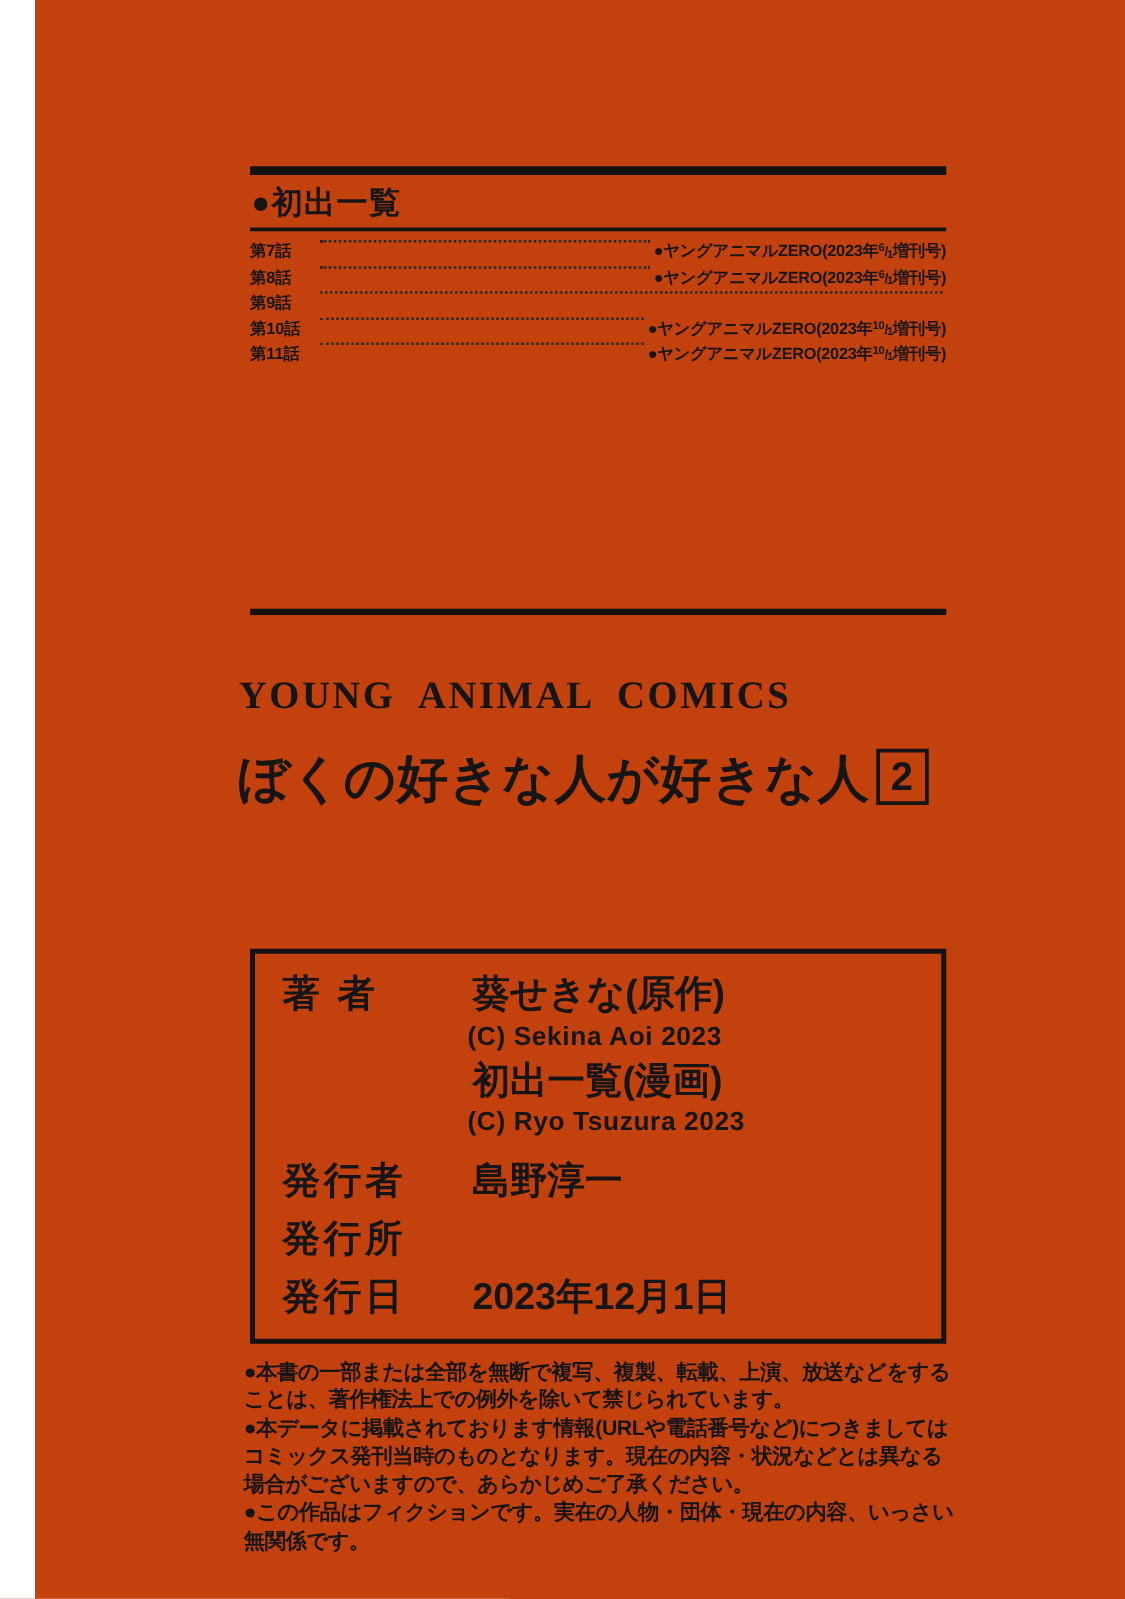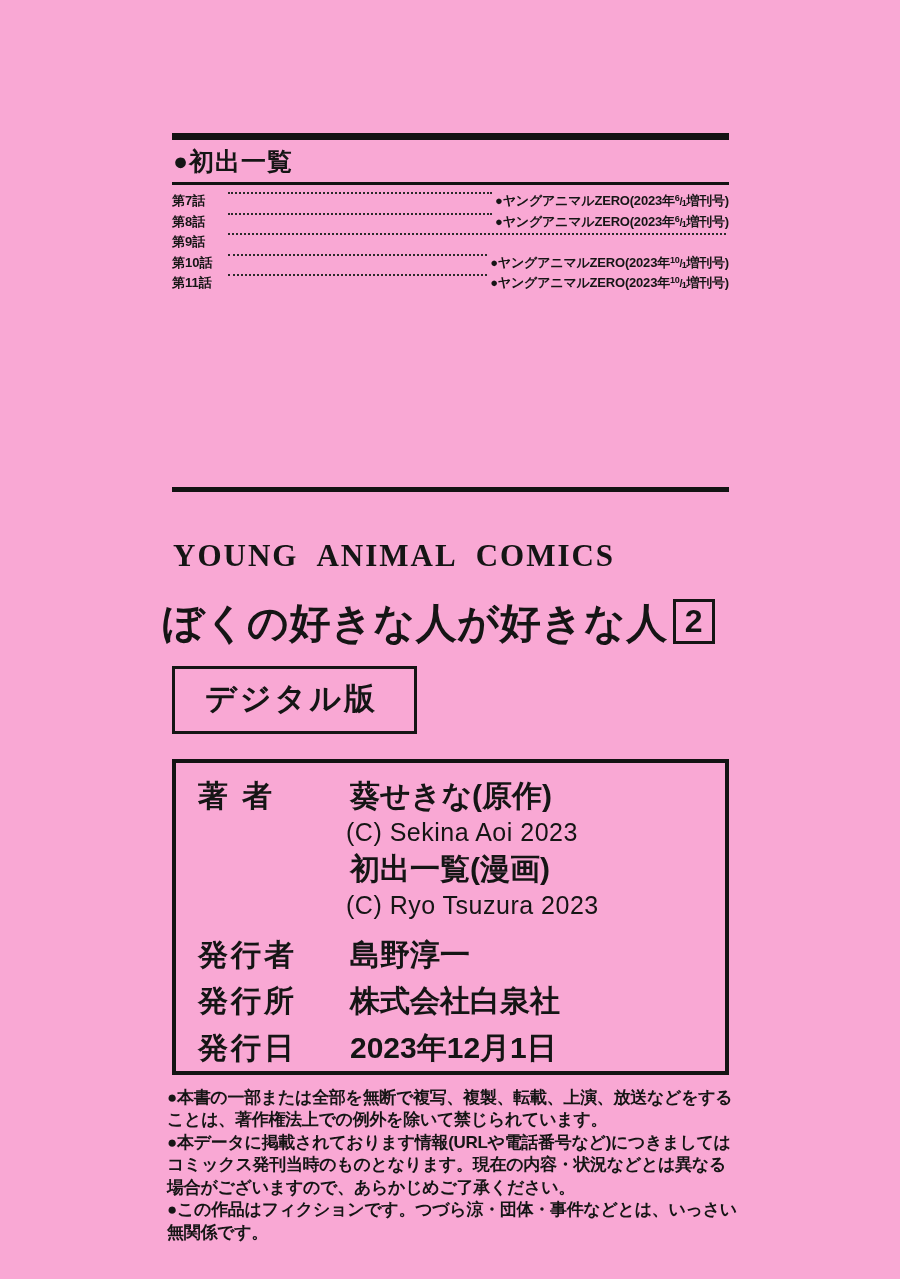--- a/index.html
+++ b/index.html
@@ -4,21 +4,21 @@
 <style>
   html,body{margin:0;padding:0;}
   body{
     width:900px;height:1279px;
     background:#ffffff;
     color:#151515;
     font-family:"Liberation Sans","DejaVu Sans",sans-serif;
     position:relative;
     overflow:hidden;
   }
-  .page{position:absolute;inset:0;background:#f9a8d4;}
+  .page{position:absolute;inset:0;background:#c2410c;margin-left:28px;}
 
   
   .pub-section{position:absolute;left:172px;top:133px;width:557px;}
   .top-bar{height:7px;background:#131313;}
   .pub-heading{
     font-size:25px;font-weight:bold;letter-spacing:1px;
     margin:5px 0 4px 1px;
   }
   .pub-rule{height:3px;background:#131313;margin-bottom:7px;}
   .pub-row{
@@ -34,21 +34,21 @@
   .issue{white-space:nowrap;padding-bottom:2px;letter-spacing:-0.2px;}
   .fnum{font-size:9px;vertical-align:4px;}
   .fslash{font-size:11px;letter-spacing:-1px;}
   .fden{font-size:9px;vertical-align:-1px;}
 
   
   .divider{position:absolute;left:172px;top:487px;width:557px;height:5px;background:#131313;}
 
   
   .series-label{
-    position:absolute;left:173px;top:538px;
+    position:absolute;left:163px;top:538px;
     font-family:"Liberation Serif","DejaVu Serif",serif;
     font-size:31px;font-weight:bold;letter-spacing:2px;word-spacing:10px;
   }
   .title-row{
     position:absolute;left:162px;top:596px;
     font-size:41px;font-weight:bold;letter-spacing:0.5px;white-space:nowrap;
   }
   .volume-box{
     display:inline-block;border:3px solid #151515;
     font-size:32px;line-height:1;padding:3px 9px 4px 9px;
@@ -68,21 +68,21 @@
     padding:16px 10px 0 22px;
   }
   .c-row{display:flex;line-height:1.15;}
   .c-label{
     width:152px;flex:none;
     font-size:30px;font-weight:600;letter-spacing:3px;white-space:nowrap;
   }
   .c-label--author{letter-spacing:14px;}
   .c-value{font-size:30px;font-weight:600;white-space:nowrap;}
   .c-copy{
-    font-size:25px;font-weight:400;white-space:nowrap;
+    font-size:21px;font-weight:700;white-space:nowrap;
     margin:4px 0 6px -4px;letter-spacing:0.5px;
   }
   .c-row--pub{margin-top:12px;}
 
   
   .legal{
     position:absolute;left:167px;top:1087px;width:570px;
     font-size:17px;line-height:1.32;font-weight:600;
     letter-spacing:-0.3px;
   }
@@ -130,45 +130,43 @@
   </div>
 
   <div class="divider"></div>
 
   <div class="series-label">YOUNG ANIMAL COMICS</div>
 
   <div class="title-row">
     <span>ぼくの好きな人が好きな人</span><span class="volume-box">2</span>
   </div>
 
-  <div class="edition-box">デジタル版</div>
 
   <div class="colophon-box">
     <div class="c-row">
       <span class="c-label c-label--author">著者</span>
       <span class="c-authors">
         <div class="c-value">葵せきな(原作)</div>
         <div class="c-copy">(C) Sekina Aoi 2023</div>
         <div class="c-value">初出一覧(漫画)</div>
         <div class="c-copy">(C) Ryo Tsuzura 2023</div>
       </span>
     </div>
     <div class="c-row c-row--pub">
       <span class="c-label">発行者</span>
       <span class="c-value">島野淳一</span>
     </div>
     <div class="c-row c-row--pub">
       <span class="c-label">発行所</span>
-      <span class="c-value">株式会社白泉社</span>
     </div>
     <div class="c-row c-row--pub">
       <span class="c-label">発行日</span>
       <span class="c-value">2023年12月1日</span>
     </div>
   </div>
 
   <div class="legal">
     <p>●本書の一部または全部を無断で複写、複製、転載、上演、放送などをすることは、著作権法上での例外を除いて禁じられています。</p>
     <p>●本データに掲載されております情報(URLや電話番号など)につきましてはコミックス発刊当時のものとなります。現在の内容・状況などとは異なる場合がございますので、あらかじめご了承ください。</p>
-    <p>●この作品はフィクションです。つづら涼・団体・事件などとは、いっさい無関係です。</p>
+    <p>●この作品はフィクションです。実在の人物・団体・現在の内容、いっさい無関係です。</p>
   </div>
 
 </div>
 
 </body></html>

